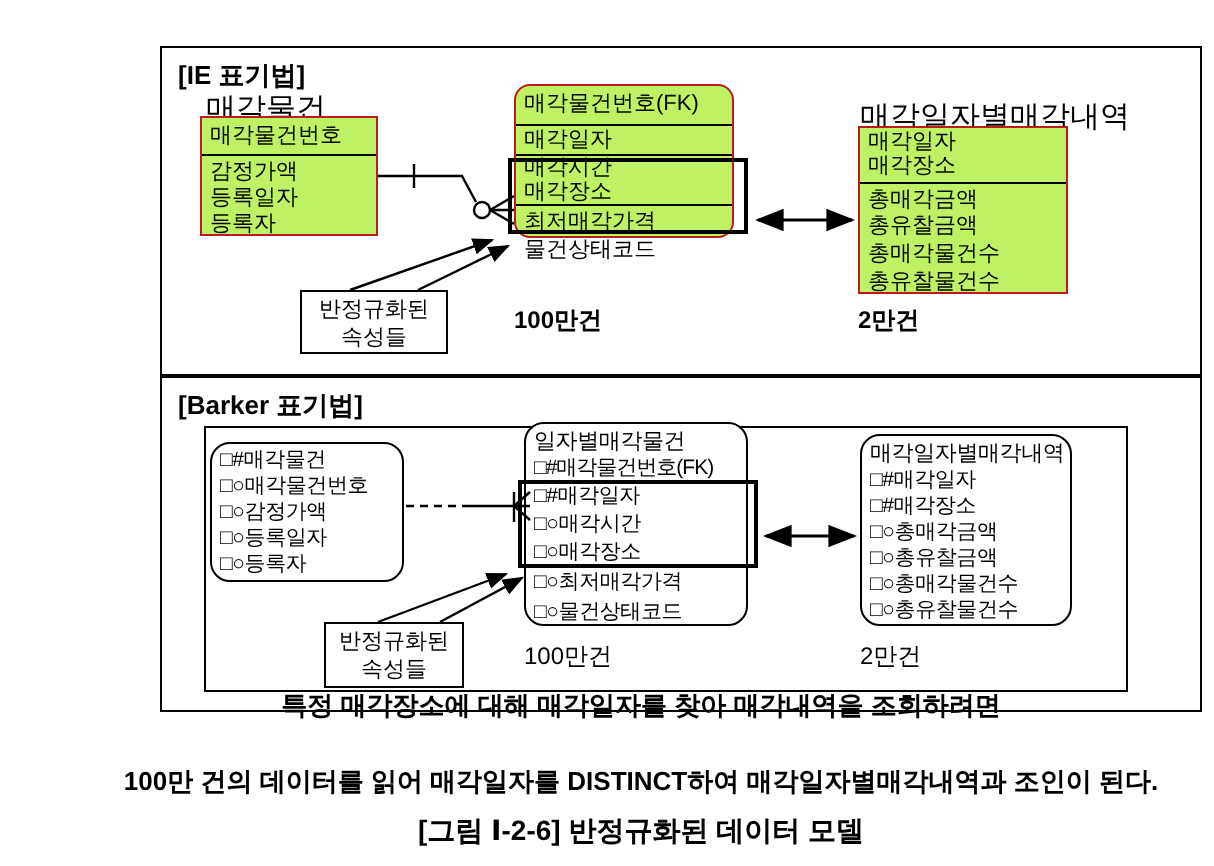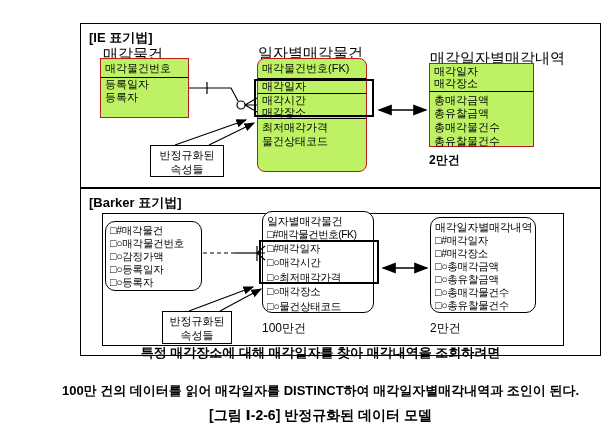--- a/index.html
+++ b/index.html
@@ -34,26 +34,27 @@
 <div class="page">
 
   <div class="fig-border"></div>
   <div class="divider"></div>
 
   <div class="sec-label" style="left:72px;top:29px">[IE 표기법]</div>
 
   <div class="ent-title" style="left:86px;top:45px">매각물건</div>
   <div class="ie-ent" style="left:83px;top:58px;width:89px;height:60px">
     <div class="row krow bb">매각물건번호</div>
+    <div class="row" style="margin-top:2px">감정가액</div>
     <div class="row">등록일자</div>
     <div class="row">등록자</div>
   </div>
 
   <div class="ent-title" style="left:241px;top:44px">일자별매각물건</div>
-  <div class="ie-ent round" style="left:240px;top:58px;width:110px;height:114px">
+  <div class="ie-ent round" style="left:240px;top:42px;width:110px;height:77px">
     <div class="row bb" style="height:19px;line-height:19px">매각물건번호(FK)</div>
     <div class="row bb" style="height:14px;line-height:14px">매각일자</div>
     <div class="row" style="height:12px;line-height:13px">매각시간</div>
     <div class="row bb" style="height:12px;line-height:12px">매각장소</div>
     <div class="row" style="height:14px;line-height:16px">최저매각가격</div>
     <div class="row" style="height:14px;line-height:16px">물건상태코드</div>
   </div>
   <div class="hl-rect" style="left:237px;top:79px;width:120px;height:38px"></div>
   <div class="count bold" style="left:240px;top:152px;width:110px">100만건</div>
 
@@ -83,22 +84,22 @@
     <div class="row">□○감정가액</div>
     <div class="row">□○등록일자</div>
     <div class="row">□○등록자</div>
   </div>
 
   <div class="bk-ent" style="left:245px;top:211px;width:112px;height:102px">
     <div class="row trow">일자별매각물건</div>
     <div class="row" style="letter-spacing:-0.5px">□#매각물건번호(FK)</div>
     <div class="row" style="height:14px;line-height:15px">□#매각일자</div>
     <div class="row" style="height:14px;line-height:14px">□○매각시간</div>
+    <div class="row" style="height:14px;line-height:14px">□○매각장소</div>
     <div class="row" style="height:15px;line-height:17px">□○최저매각가격</div>
-    <div class="row" style="height:14px;line-height:14px">□○매각장소</div>
     <div class="row" style="height:15px;line-height:16px">□○물건상태코드</div>
   </div>
   <div class="hl-rect" style="left:242px;top:240px;width:120px;height:44px"></div>
   <div class="count" style="left:245px;top:320px;width:112px">100만건</div>
 
   <div class="bk-ent" style="left:413px;top:217px;width:106px;height:96px">
     <div class="row trow">매각일자별매각내역</div>
     <div class="row">□#매각일자</div>
     <div class="row">□#매각장소</div>
     <div class="row">□○총매각금액</div>

